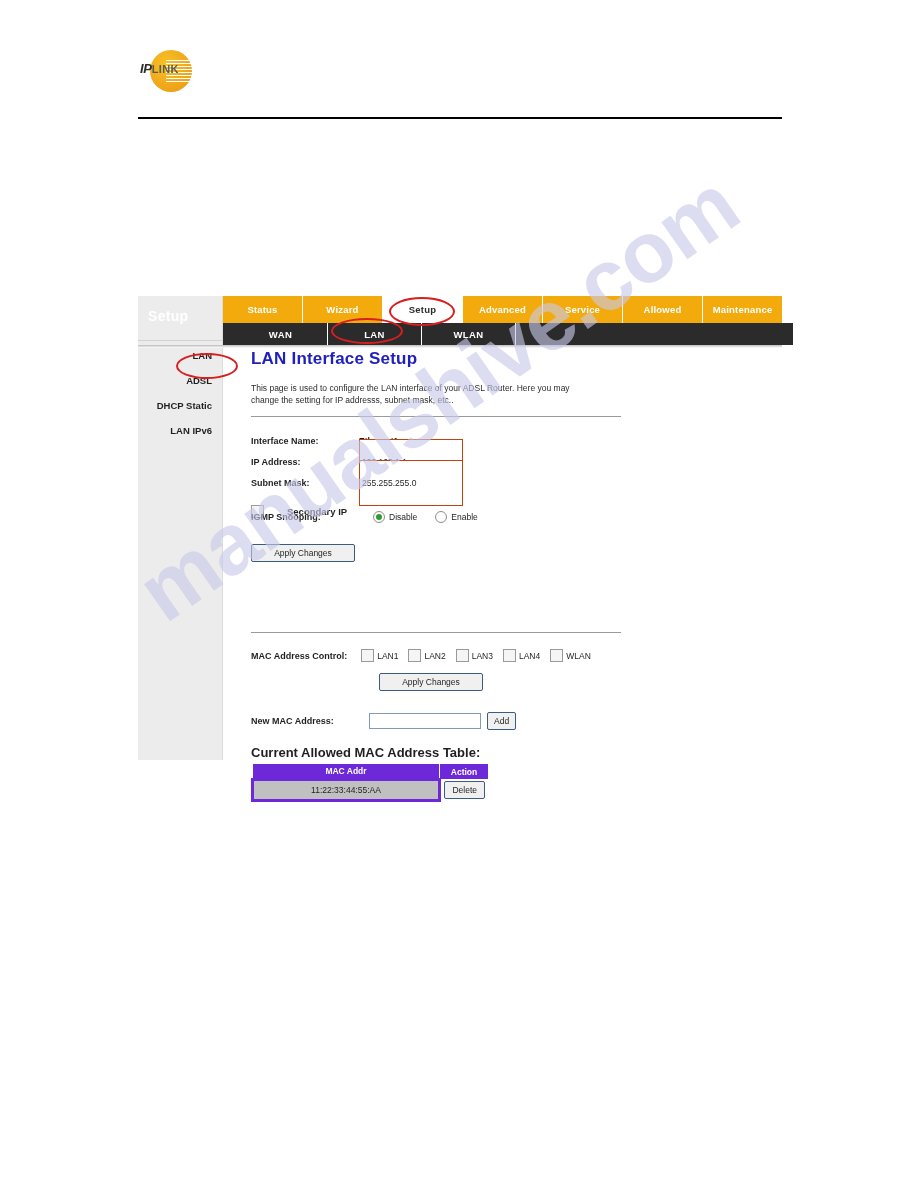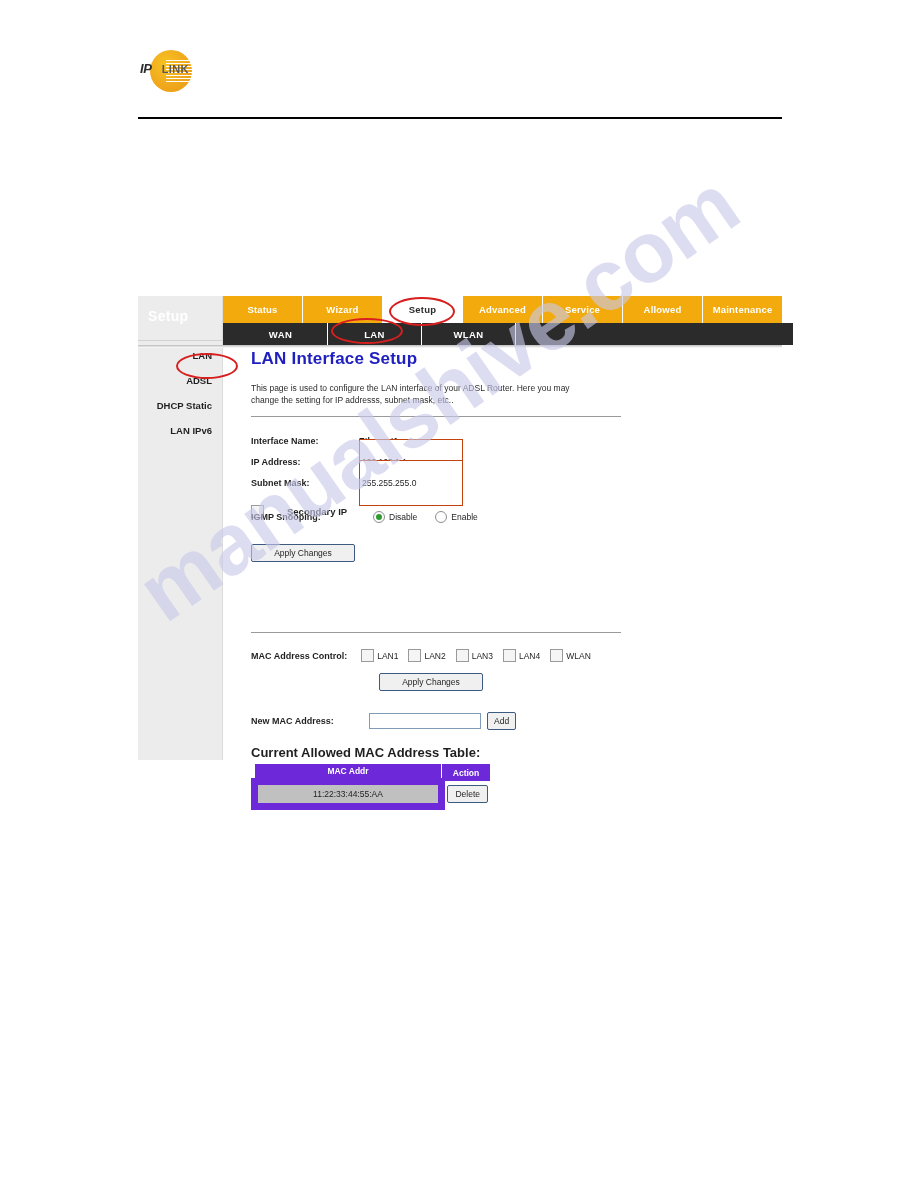--- a/index.html
+++ b/index.html
@@ -53,21 +53,21 @@
     position: absolute;
     left: 2px;
     top: 13px;
     font-size: 13px;
     font-weight: bold;
     letter-spacing: -0.3px;
     white-space: nowrap;
     z-index: 3;
   }
   .logo-text .ip { color: #2b2b2b; font-style: italic; }
-  .logo-text .link { color: #5a5a5a; font-size: 11px; letter-spacing: 0.4px; margin-left: 10px; }
+  .logo-text .link { color: #5a5a5a; font-size: 11px; letter-spacing: 0.4px; }
   .header-rule {
     position: absolute;
     left: 138px;
     top: 117px;
     width: 644px;
     height: 2px;
     background: #000000;
   }
 
   
@@ -379,21 +379,21 @@
     padding: 0;
   }
   .mac-table th.col-addr { width: 186px; }
   .mac-table th.col-action { width: 48px; margin-left: 28px; }
   .mac-table td {
     background: #c0c0c0;
     font-size: 8.5px;
     color: #1f1f1f;
     height: 18px;
     text-align: center;
-    border: 7px solid #6d28d9;
+    border: 3px solid #6d28d9;
     padding: 0;
   }
   .mac-table td.cell-action {
     background: #ffffff;
     border: none;
   }
   .btn-delete { padding: 2px 7px; }
 
   
   .annot-ellipse {

